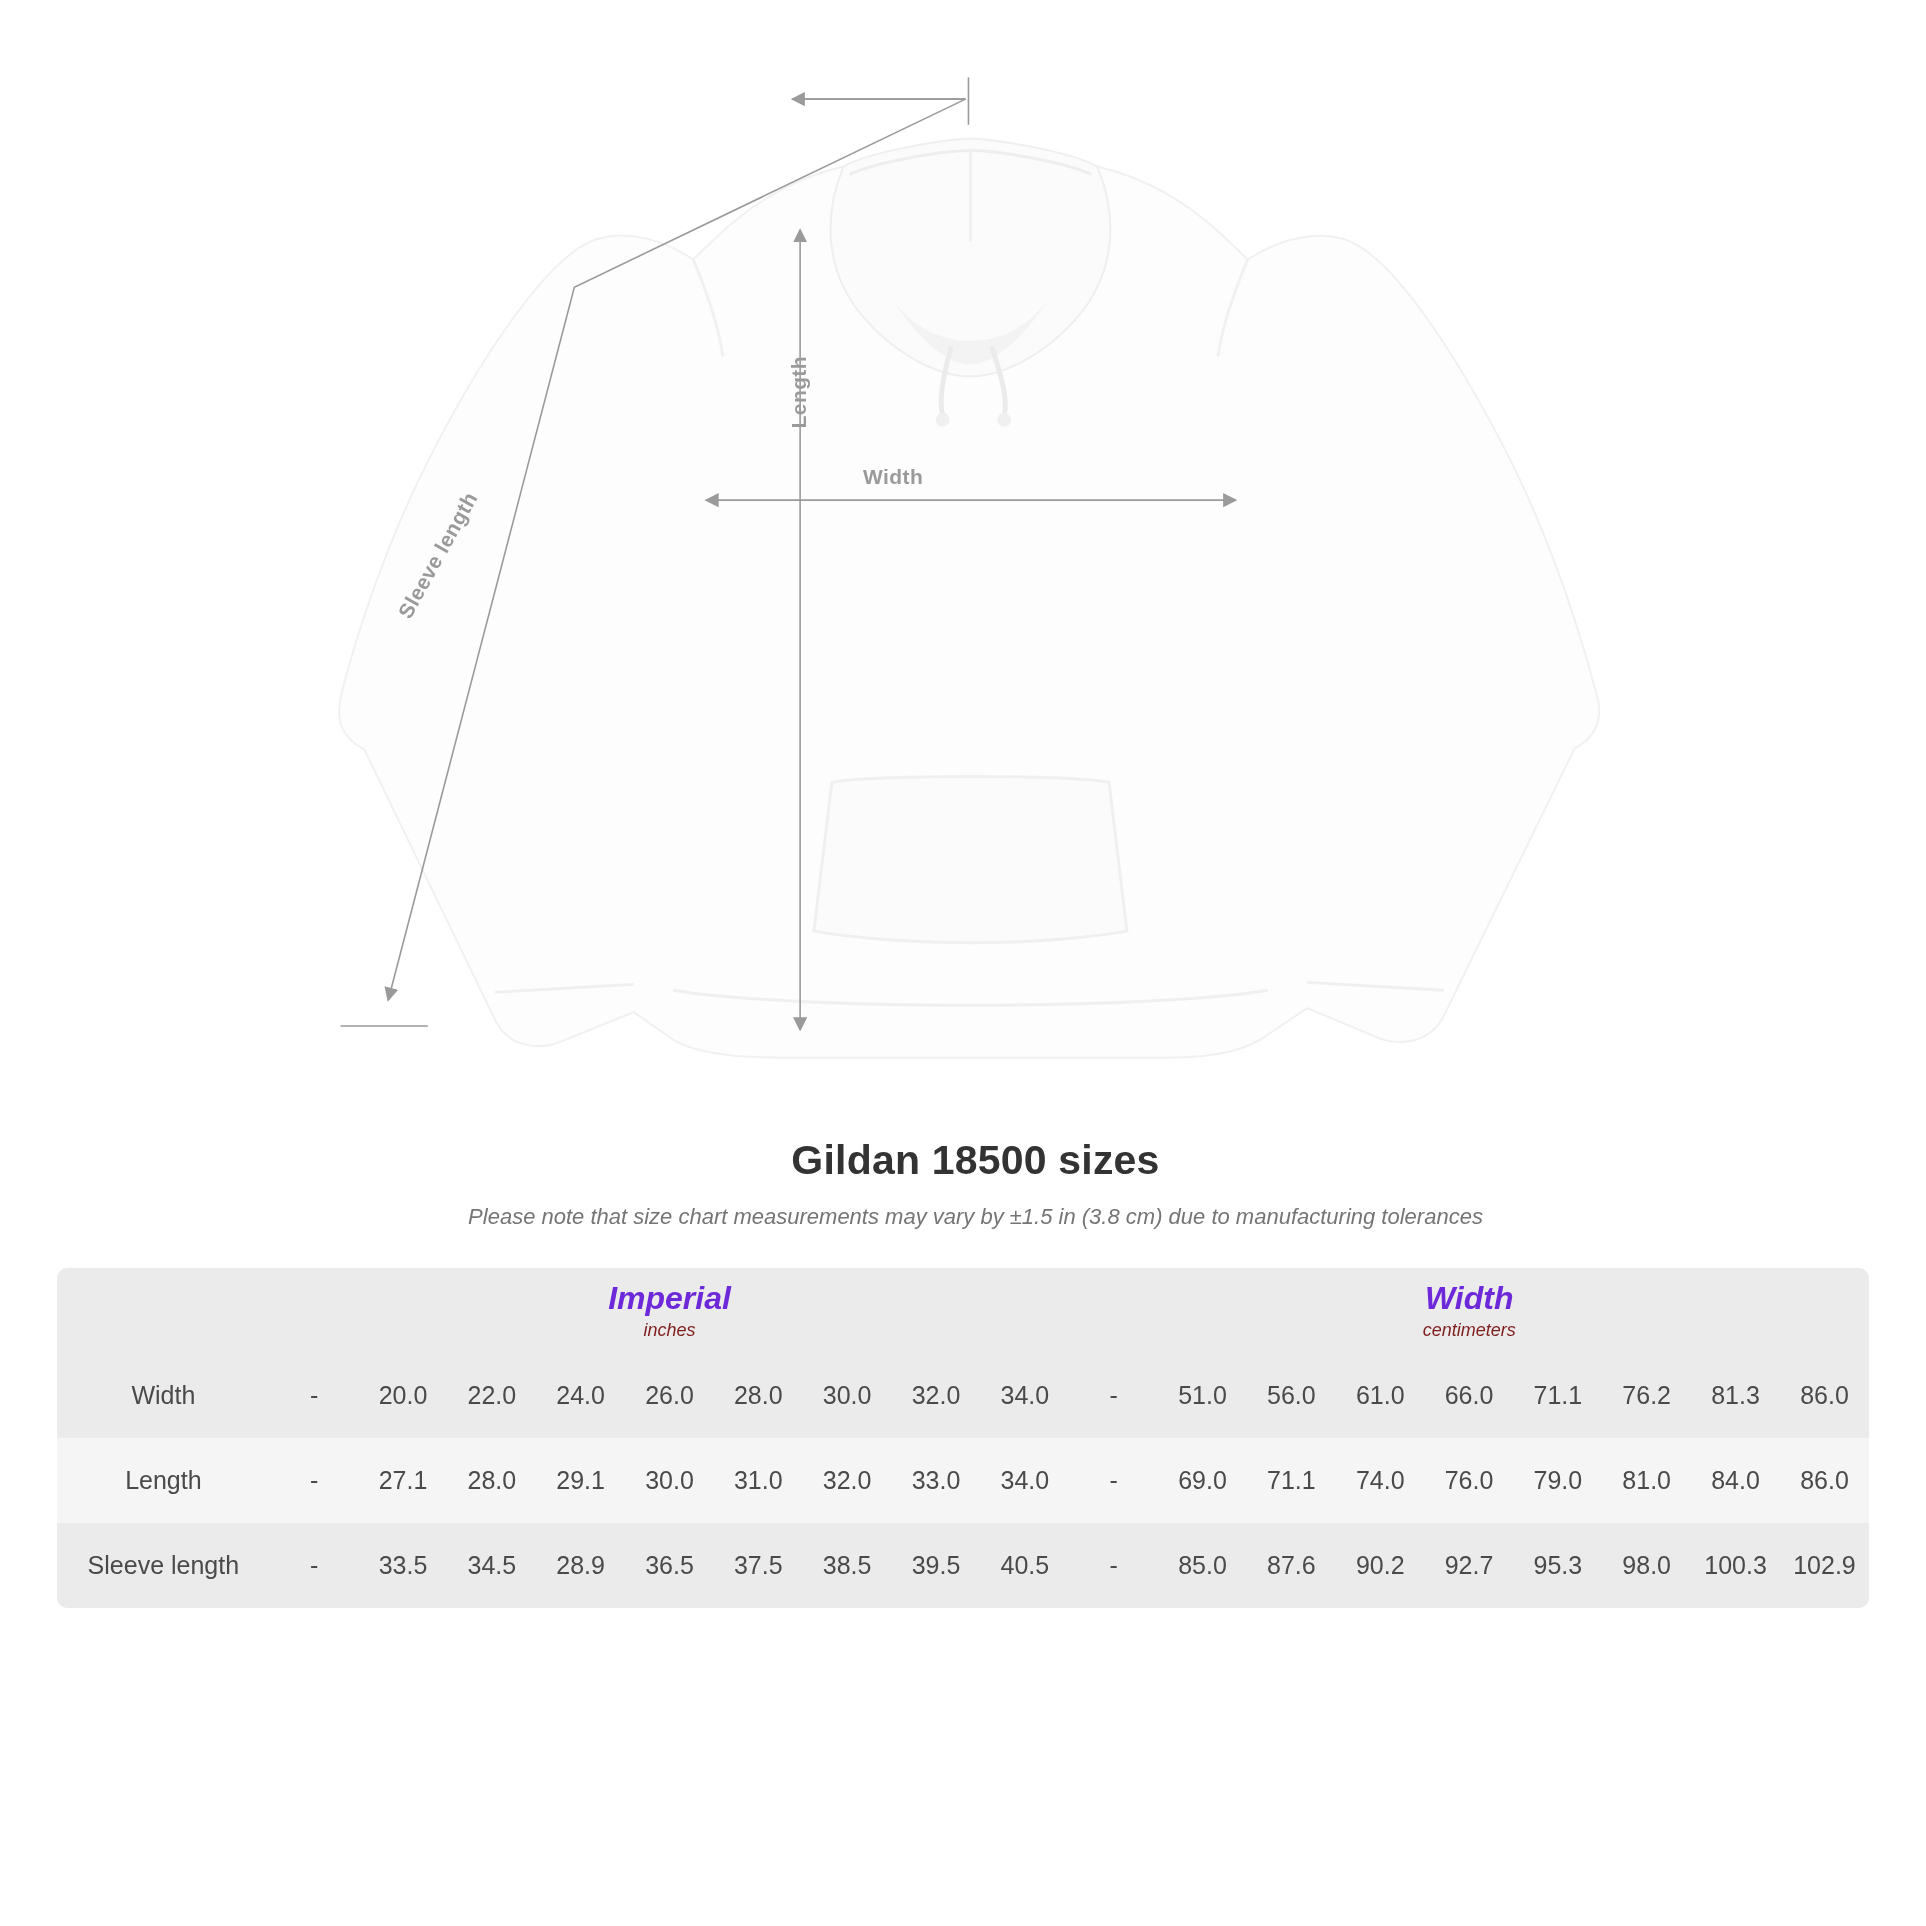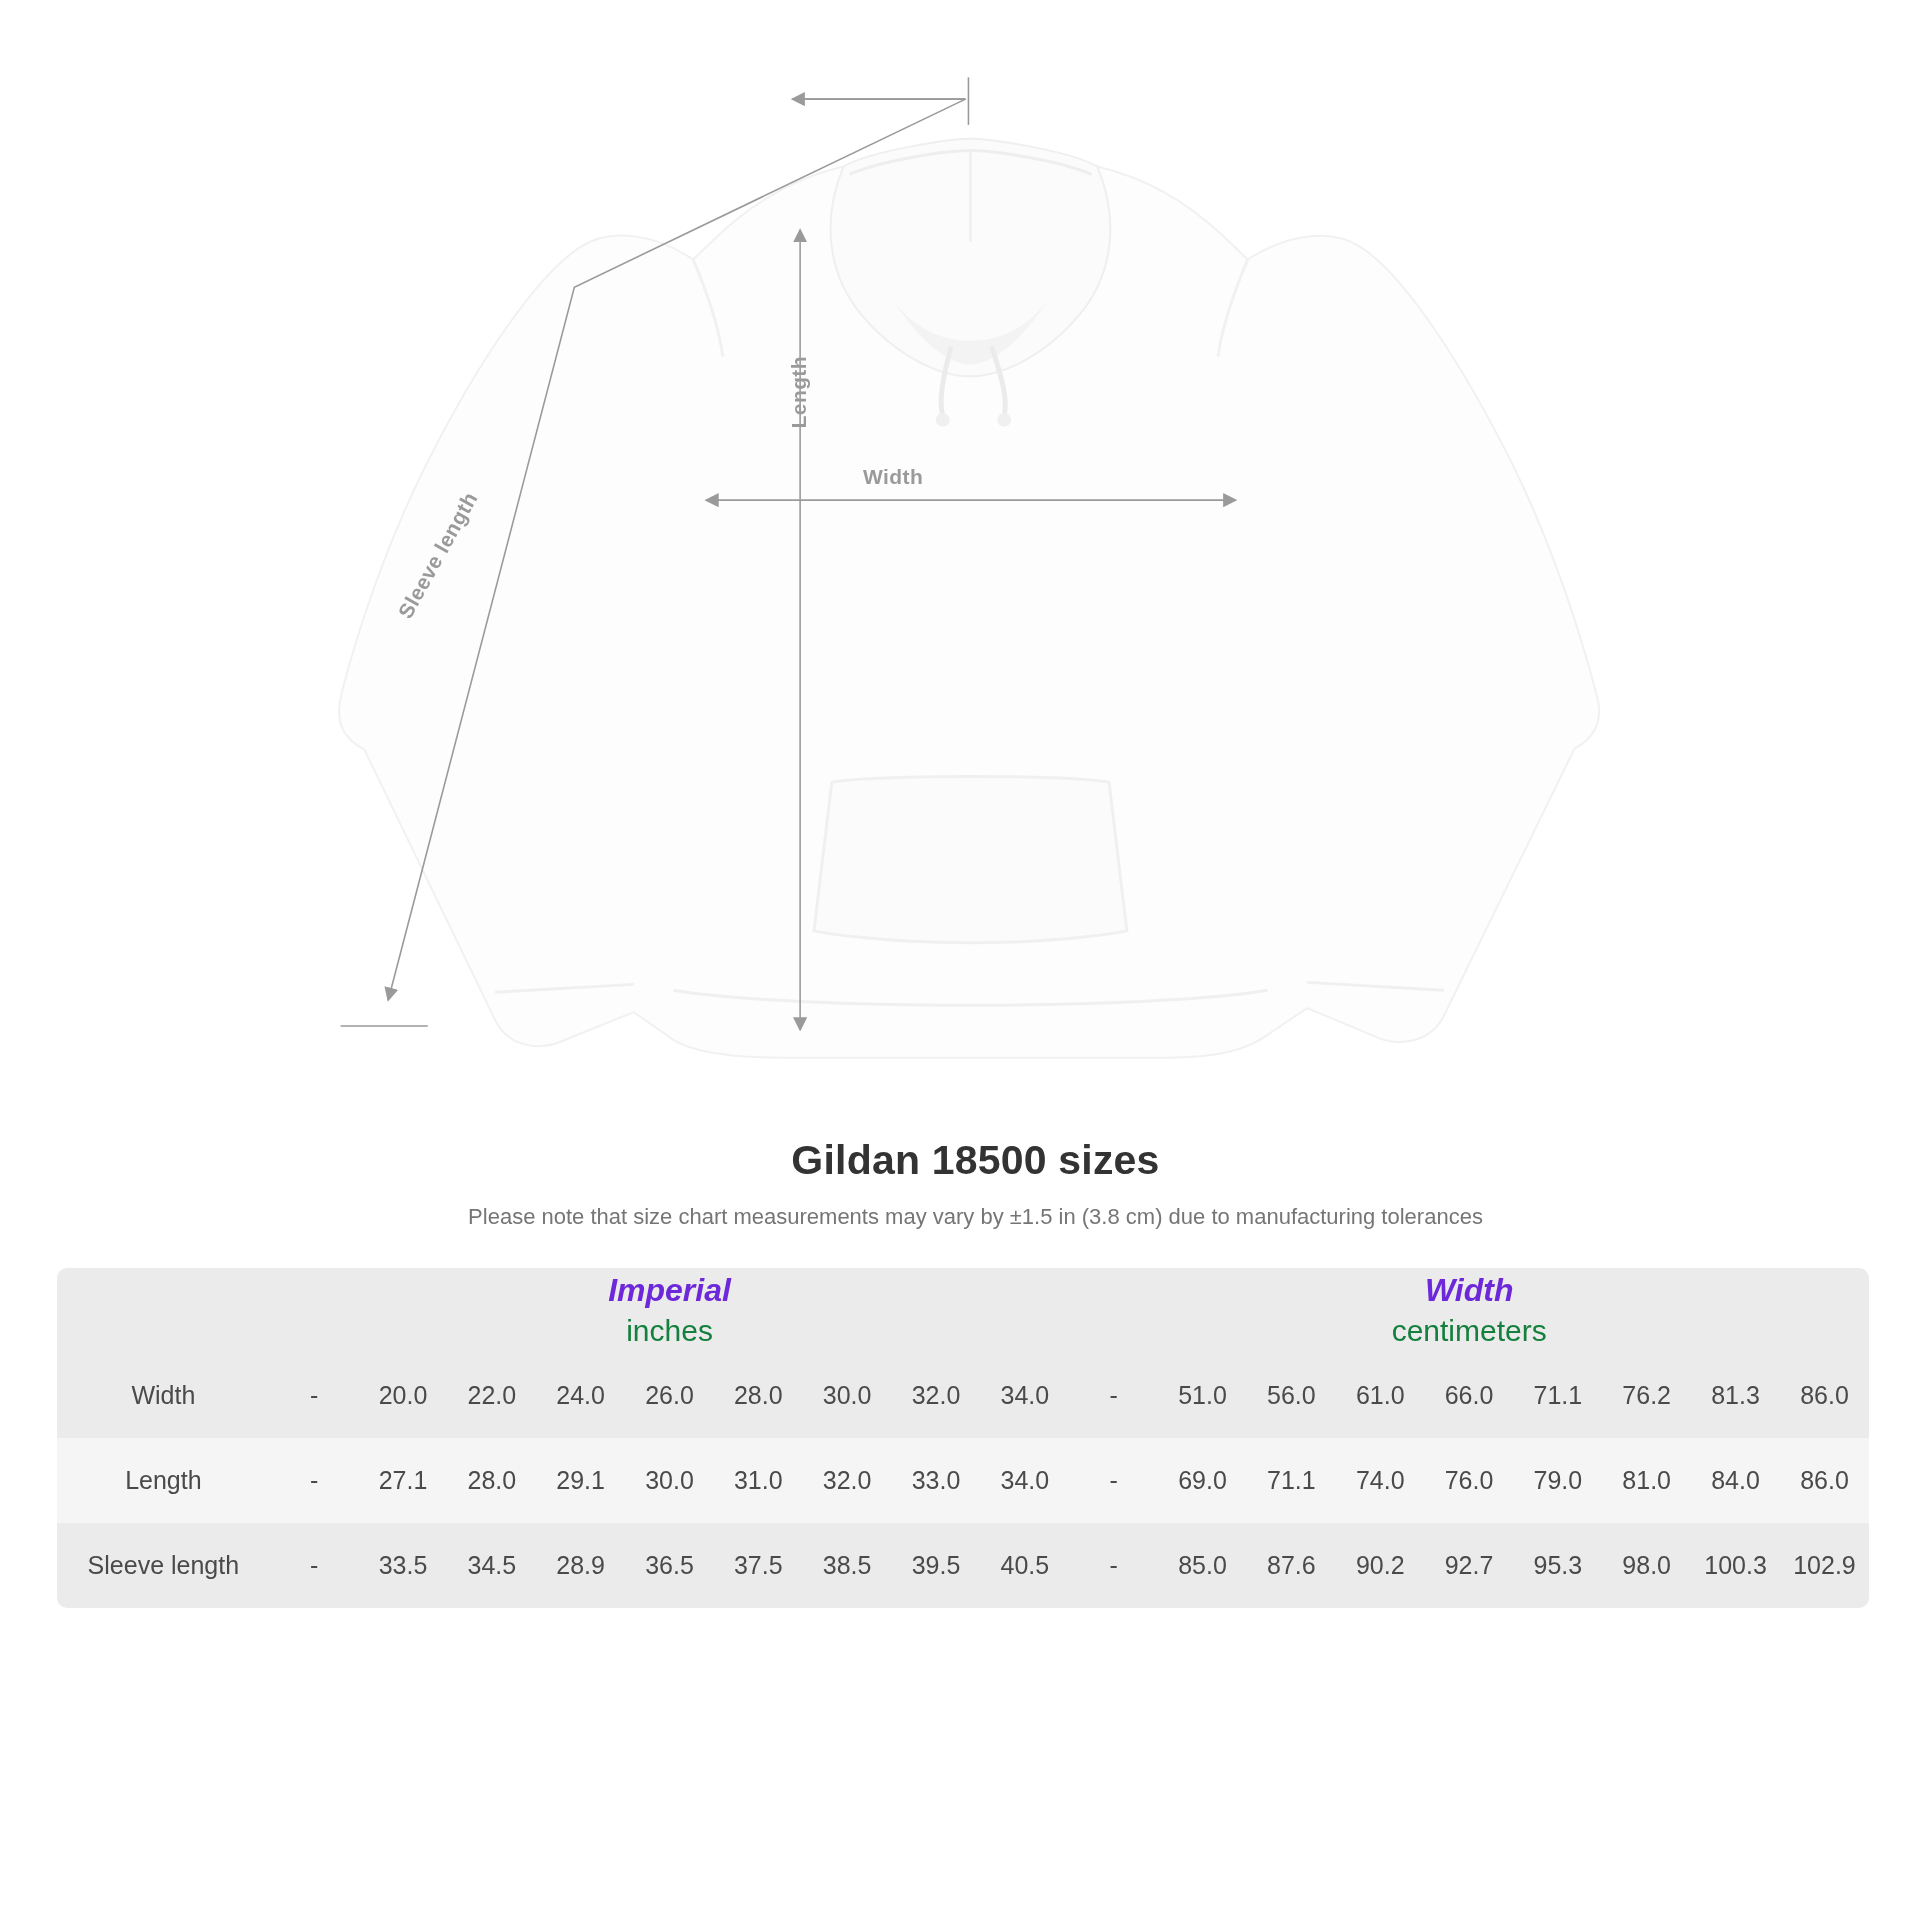--- a/index.html
+++ b/index.html
@@ -60,20 +60,21 @@
   }
   .chart-title {
     font-size: 41px;
     font-weight: bold;
     color: #333333;
     margin: 0;
     letter-spacing: 0.2px;
   }
   .chart-note {
     font-size: 22px;
+    font-style: italic;
     color: #757575;
     margin-top: 20px;
   }
 
   
   .table-wrap {
     margin: 38px 57px 0 57px;
     width: 1812px;
   }
   table.size-table {
@@ -100,22 +101,23 @@
   .unit-row td:last-child { border-top-right-radius: 10px; }
   .unit-name {
     font-size: 32px;
     font-style: italic;
     font-weight: bold;
     color: #6d28d9;
     line-height: 1.25;
     text-align: center;
   }
   .unit-sub {
-    font-size: 30px;
-    color: #15803d;
+    font-size: 18px;
+    font-style: italic;
+    color: #7f1d1d;
     line-height: 1.4;
   }
 
   .hdr-row td {
     background: #ebebeb;
     font-weight: bold;
     color: #555555;
     font-size: 26px;
     height: 95px;
   }

